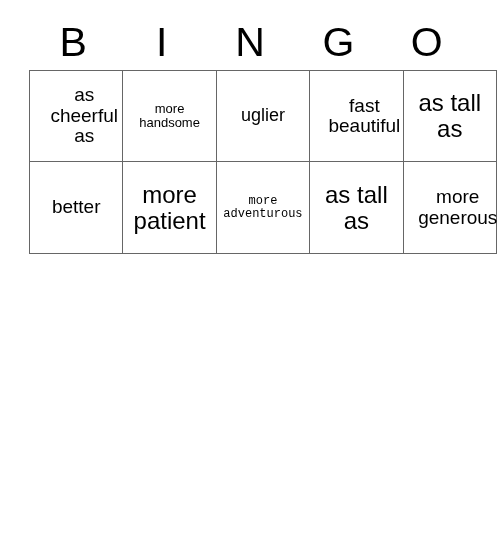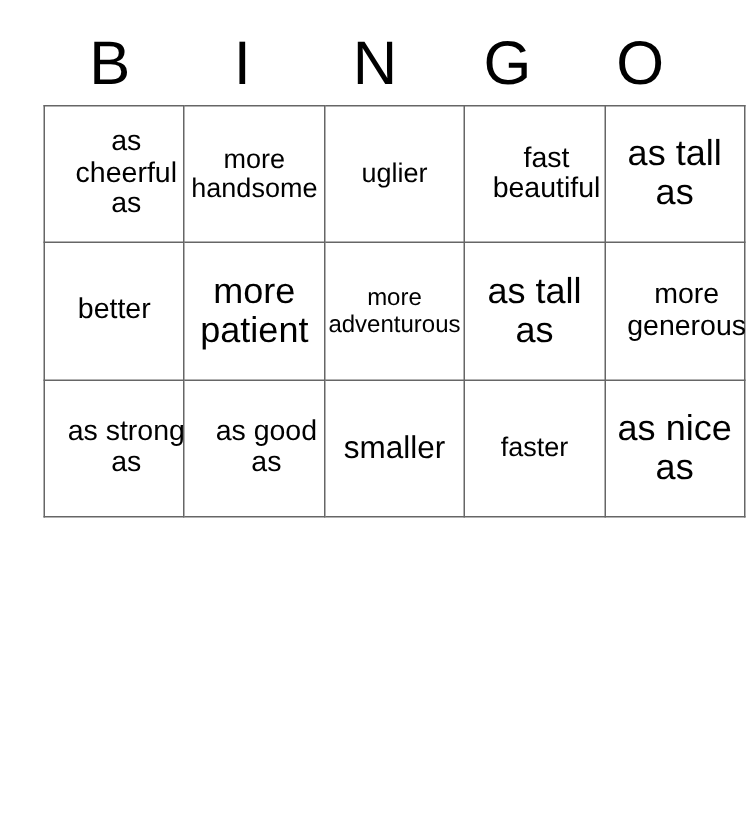--- a/index.html
+++ b/index.html
@@ -51,22 +51,22 @@
     color: #000000;
     line-height: 1.08;
     word-wrap: break-word;
     overflow-wrap: break-word;
   }
   .cell-text {
     display: block;
     width: 100%;
   }
   
-  .fs-xs  { font-size: 16px; }
-  .fs-s   { font-size: 18px; }
+  .fs-xs  { font-size: 12px; font-family: Liberation Mono, monospace; }
+  .fs-s   { font-size: 13px; }
   .fs-m   { font-size: 19px; margin-left: 8px; }
   .fs-ml  { font-size: 21px; }
   .fs-l   { font-size: 24px; }
   .fs-xl  { font-size: 18px; }
   .fs-xxl { font-size: 19px; }
   .fs-free{ font-size: 30px; }
 </style>
 </head>
 <body>
 
@@ -109,33 +109,16 @@
         <td>
             <span class="cell-text fs-xs">more adventurous</span>
           </td>
         <td>
             <span class="cell-text fs-l">as tall as</span>
           </td>
         <td>
             <span class="cell-text fs-m">more generous</span>
           </td>
       </tr>
-      <tr>
-        <td>
-            <span class="cell-text fs-m">as strong as</span>
-          </td>
-        <td>
-            <span class="cell-text fs-m">as good as</span>
-          </td>
-        <td>
-            <span class="cell-text fs-ml">smaller</span>
-          </td>
-        <td>
-            <span class="cell-text fs-xl">faster</span>
-          </td>
-        <td>
-            <span class="cell-text fs-l">as nice as</span>
-          </td>
-      </tr>
     </tbody>
   </table>
 
 </div>
 
 </body></html>

